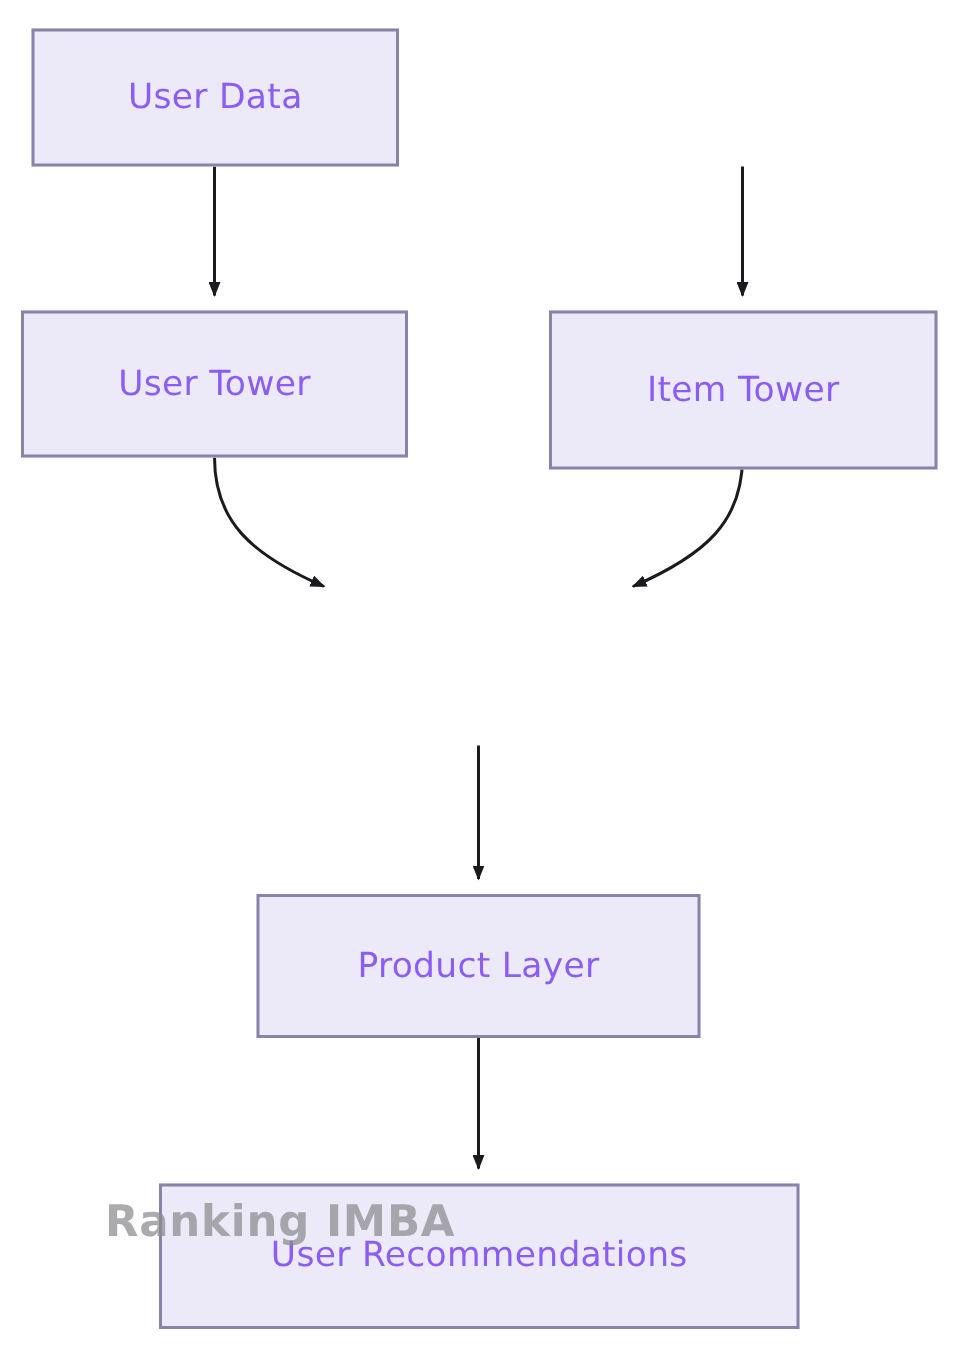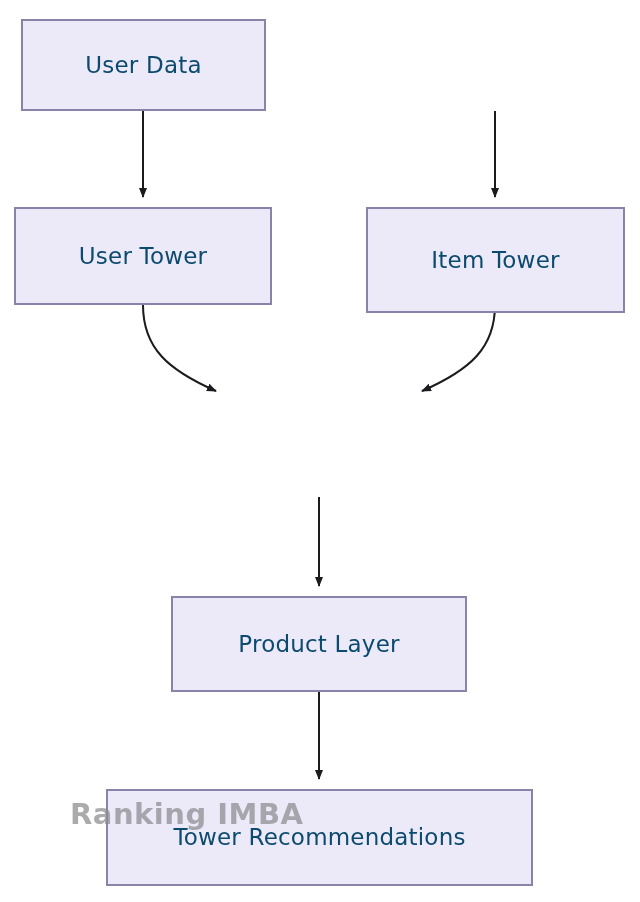--- a/index.html
+++ b/index.html
@@ -31,21 +31,21 @@
     background: #ece9f8;
     border: 2px solid #8a82a8;
     display: flex;
     align-items: center;
     justify-content: center;
     z-index: 3;
   }
   .node .label {
     font-family: "DejaVu Sans", sans-serif;
     font-size: 23px;
-    color: #0c4a6e;
+    color: #8b5cf6;
     letter-spacing: 0.2px;
     white-space: nowrap;
     line-height: 1;
   }
   
   #node-user-data   { left: 21px;  top: 19px;  width: 245px; height: 92px; }
   #node-item-data   { left: 372px; top: 19px;  width: 245px; height: 92px; }
   #node-user-tower  { left: 14px;  top: 207px; width: 258px; height: 98px; }
   #node-item-tower  { left: 366px; top: 207px; width: 259px; height: 106px; }
   #node-dot-product { left: 184px; top: 401px; width: 271px; height: 96px; }
@@ -116,18 +116,18 @@
   <div class="node" id="node-item-tower">
     <span class="label">Item Tower</span>
   </div>
 
 
   <div class="node" id="node-ranking">
     <span class="label">Product Layer</span>
   </div>
 
   <div class="node" id="node-final">
-    <span class="label">Tower Recommendations</span>
+    <span class="label">User Recommendations</span>
   </div>
 
   <div id="watermark">Ranking IMBA</div>
 
 </div>
 
 </body></html>

